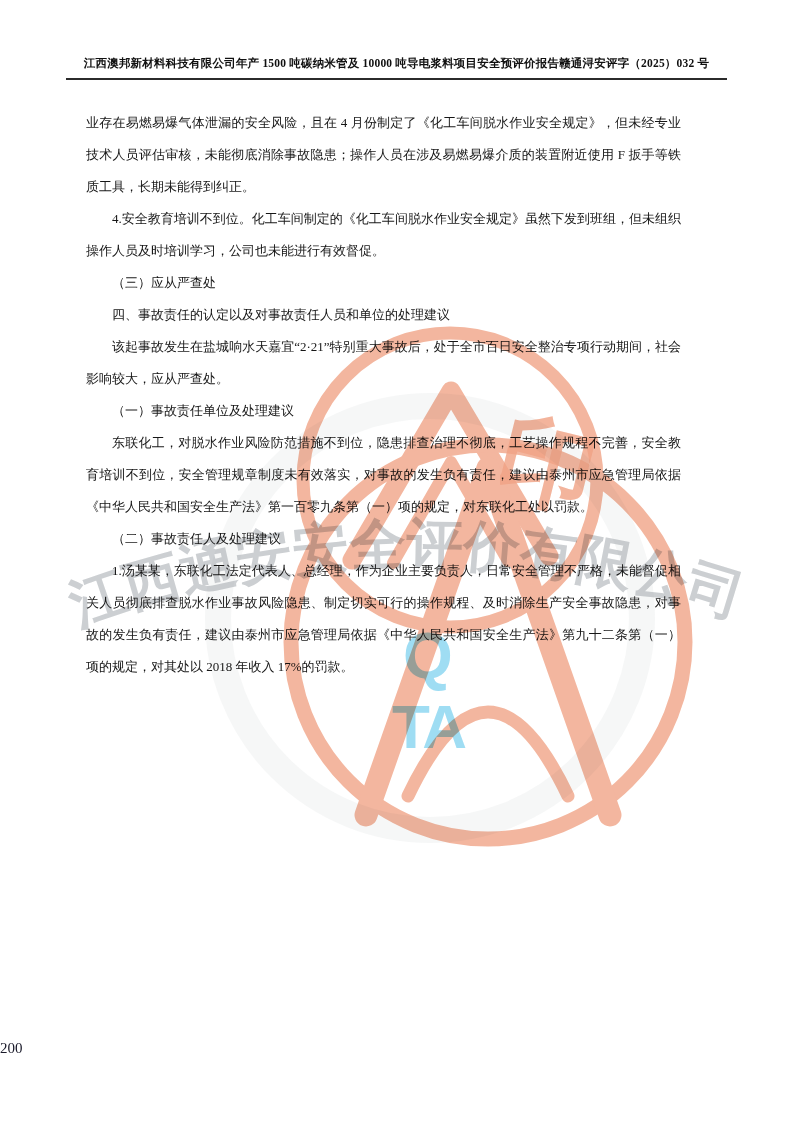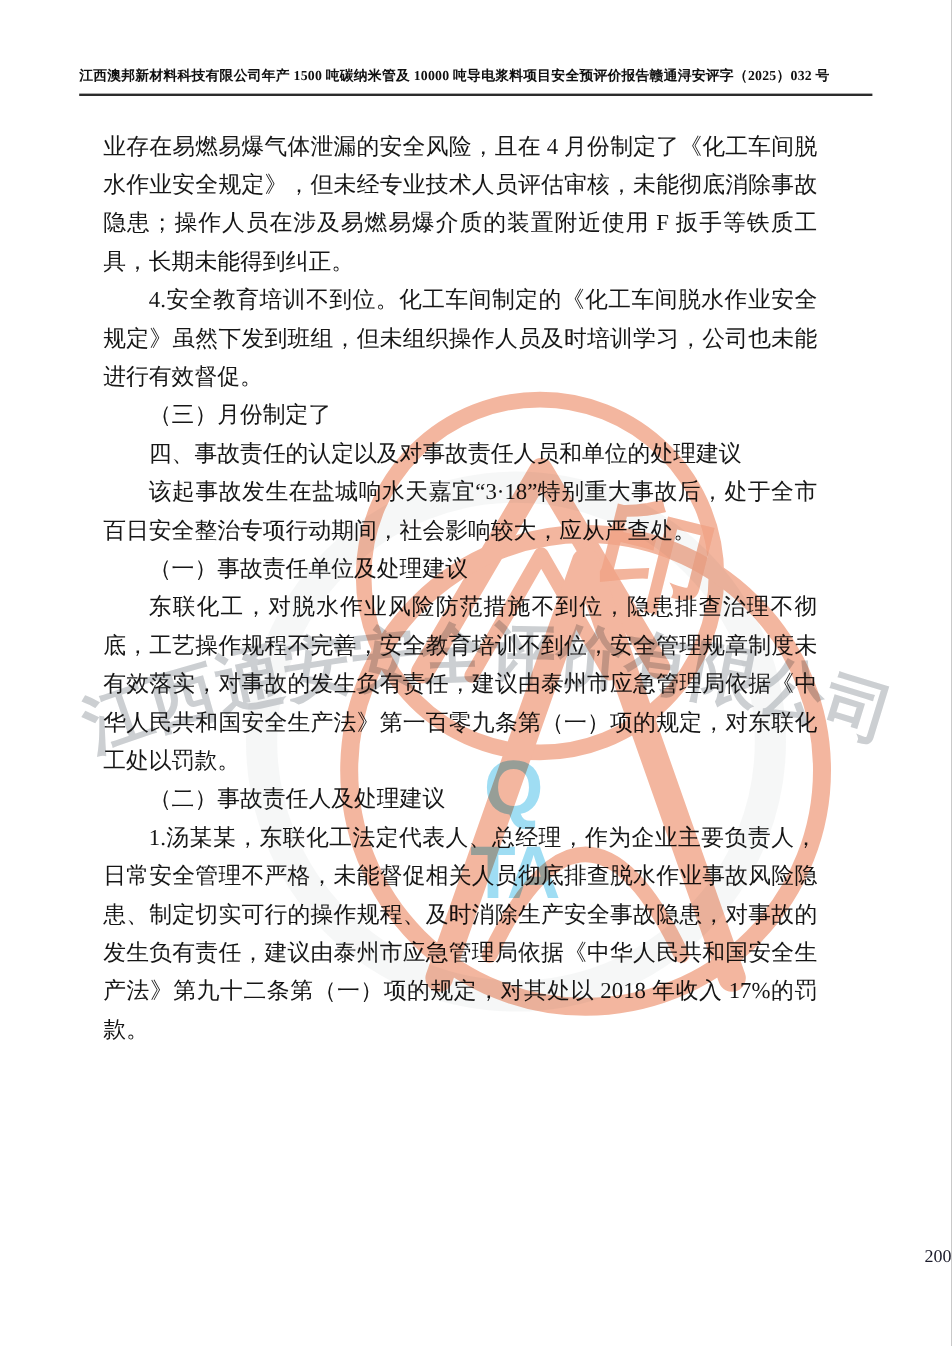--- a/index.html
+++ b/index.html
@@ -13,40 +13,41 @@
     color:#161616;
   }
   
   .doc-header{
     margin:56px 66px 0 66px;
     padding-bottom:7px;
     border-bottom:2px solid #2b2b2b;
     font-size:11.5px;
     font-weight:bold;
     letter-spacing:0.2px;
+    text-align:center;
     white-space:nowrap;
     color:#101010;
   }
   
   .text-layer{
     position:relative;
     z-index:1;
     margin:27px 112px 0 86px;
-    font-size:19px;
+    font-size:13px;
     line-height:32px;
     text-align:justify;
   }
   .para{margin:0;text-indent:2em;}
   .para.cont{text-indent:0;}
   
   .page-number{
     position:absolute;
     left:0;right:0;
     top:1040px;
-    text-align:right;
+    text-align:left;
     font-size:15px;
     z-index:1;
     color:#1a1a2a;
   }
   
   .wm-back{
     position:absolute;inset:0;
     z-index:0;
     pointer-events:none;
   }
@@ -73,23 +74,23 @@
     </text>
     <text x="428" y="678" text-anchor="middle" font-size="64" font-weight="bold" fill="#8fd8f2" opacity="0.85" font-family="Liberation Sans, sans-serif">Q</text>
     <text x="428" y="748" text-anchor="middle" font-size="62" font-weight="bold" letter-spacing="-3" fill="#8fd8f2" opacity="0.85" font-family="Liberation Sans, sans-serif">TA</text>
   </svg>
 
   <div class="doc-header">江西澳邦新材料科技有限公司年产 1500 吨碳纳米管及 10000 吨导电浆料项目安全预评价报告赣通浔安评字（2025）032 号</div>
 
   <div class="text-layer">
     <p class="para cont">业存在易燃易爆气体泄漏的安全风险，且在 4 月份制定了《化工车间脱水作业安全规定》，但未经专业技术人员评估审核，未能彻底消除事故隐患；操作人员在涉及易燃易爆介质的装置附近使用 F 扳手等铁质工具，长期未能得到纠正。</p>
     <p class="para">4.安全教育培训不到位。化工车间制定的《化工车间脱水作业安全规定》虽然下发到班组，但未组织操作人员及时培训学习，公司也未能进行有效督促。</p>
-    <p class="para">（三）月份制定了</p>
+    <p class="para">（三）应从严查处</p>
     <p class="para">四、事故责任的认定以及对事故责任人员和单位的处理建议</p>
-    <p class="para">该起事故发生在盐城响水天嘉宜“3·18”特别重大事故后，处于全市百日安全整治专项行动期间，社会影响较大，应从严查处。</p>
+    <p class="para">该起事故发生在盐城响水天嘉宜“2·21”特别重大事故后，处于全市百日安全整治专项行动期间，社会影响较大，应从严查处。</p>
     <p class="para">（一）事故责任单位及处理建议</p>
     <p class="para">东联化工，对脱水作业风险防范措施不到位，隐患排查治理不彻底，工艺操作规程不完善，安全教育培训不到位，安全管理规章制度未有效落实，对事故的发生负有责任，建议由泰州市应急管理局依据《中华人民共和国安全生产法》第一百零九条第（一）项的规定，对东联化工处以罚款。</p>
     <p class="para">（二）事故责任人及处理建议</p>
     <p class="para">1.汤某某，东联化工法定代表人、总经理，作为企业主要负责人，日常安全管理不严格，未能督促相关人员彻底排查脱水作业事故风险隐患、制定切实可行的操作规程、及时消除生产安全事故隐患，对事故的发生负有责任，建议由泰州市应急管理局依据《中华人民共和国安全生产法》第九十二条第（一）项的规定，对其处以 2018 年收入 17%的罚款。</p>
   </div>
 
   <svg class="wm-front" width="793" height="1122" viewBox="0 0 793 1122">
     <g stroke="#f0a284" fill="none" stroke-linecap="round" stroke-linejoin="round" opacity="0.78">
 
       <circle cx="450" cy="480" r="147" stroke-width="13"></circle>

